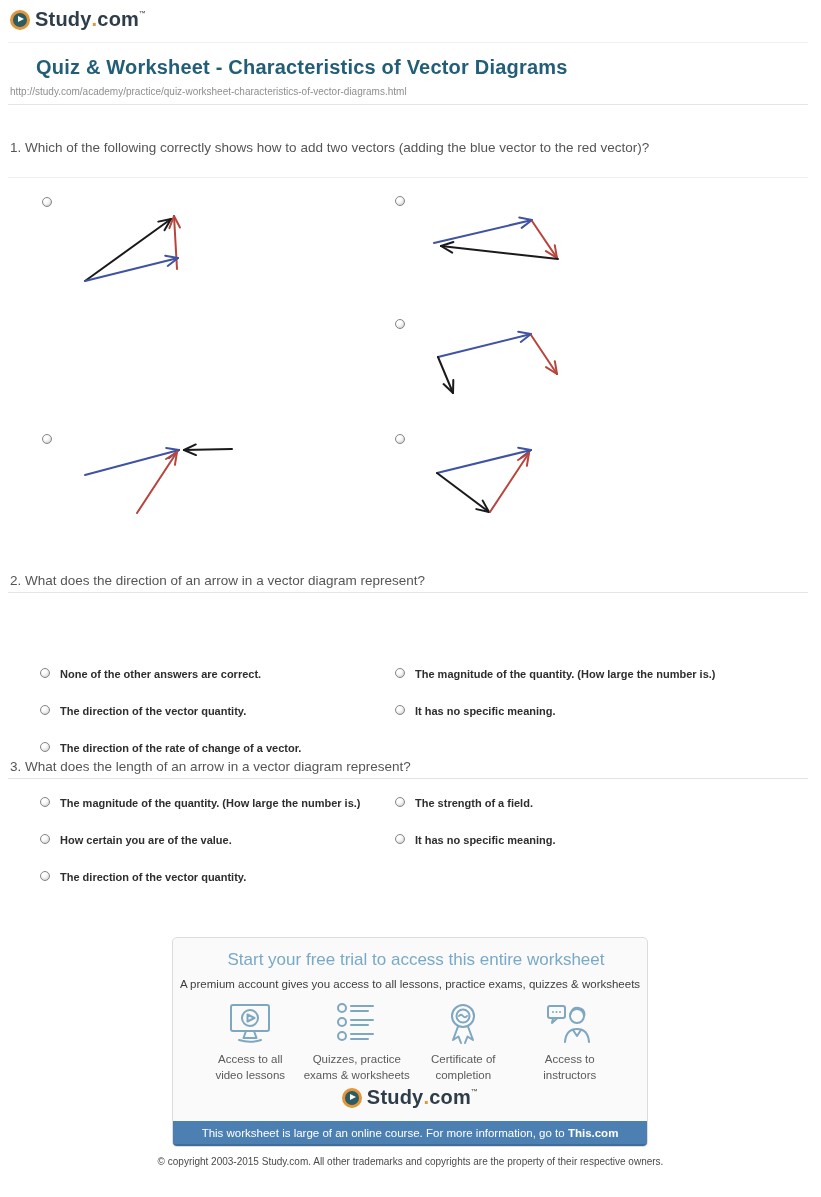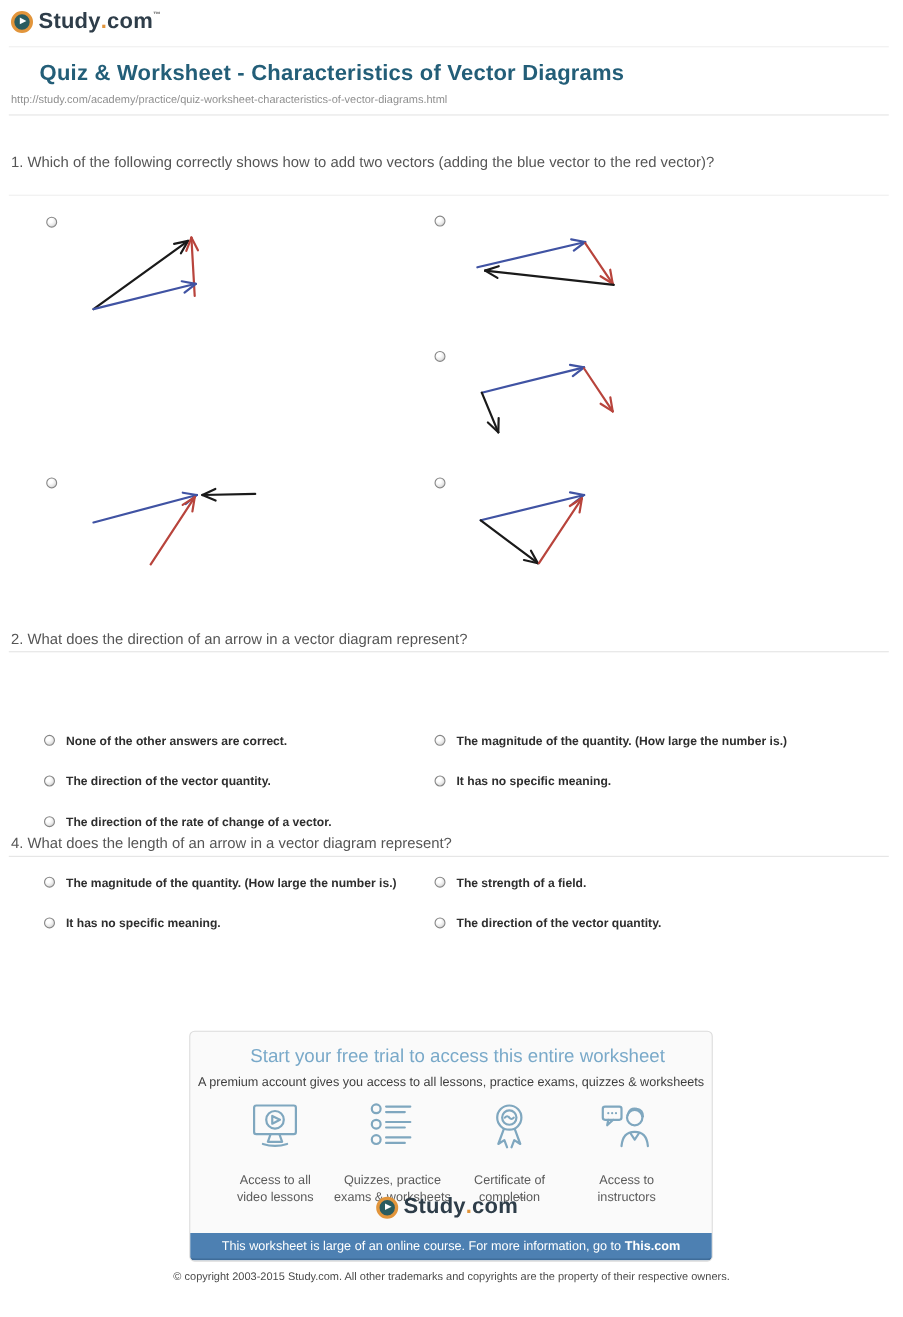--- a/index.html
+++ b/index.html
@@ -33,21 +33,21 @@
   .opt-grid{position:absolute;display:grid;grid-template-columns:355px 1fr;row-gap:22px;width:745px;}
   .opt{display:flex;align-items:flex-start;gap:10px;font-size:11px;font-weight:700;color:#2e2e2e;line-height:1.35;cursor:pointer;}
   .opt .radio{margin-top:1px;}
 
   .promo{position:absolute;left:172px;top:937px;width:476px;height:210px;background:#fafafa;border:1px solid #dcdcdc;border-radius:5px;box-sizing:border-box;}
   .promo-head{position:absolute;left:12px;right:0;top:12px;text-align:center;font-size:17px;color:#79a9c9;}
   .promo-sub{position:absolute;left:0;right:0;top:40px;text-align:center;font-size:11.5px;color:#3d3d3d;}
   .features{position:absolute;left:0;right:0;top:64px;display:flex;justify-content:space-between;padding:0 24px;}
   .feature{width:112px;text-align:center;}
   .feature svg{display:block;margin:0 auto;}
-  .caption{font-size:11.5px;color:#5a5a5a;line-height:1.4;margin-top:19px;}
+  .caption{font-size:11.5px;color:#5a5a5a;line-height:1.4;margin-top:5px;}
   .caption span{display:block;}
   .promo-logo{position:absolute;left:0;right:0;top:148px;display:flex;justify-content:center;}
   .banner{position:absolute;left:0;right:0;bottom:0;height:25px;background:#4d80b2;border-radius:0 0 4px 4px;color:#fff;font-size:11.5px;text-align:center;line-height:25px;border-bottom:2px solid #3f6c99;box-sizing:border-box;}
   .banner b{font-weight:700;}
 
   .copyright{position:absolute;left:0;right:0;top:1154px;text-align:center;font-size:10px;color:#4a4a4a;line-height:1.5;}
 
   .icon-stroke{stroke:#7fa7bf;fill:none;stroke-width:2;stroke-linecap:round;stroke-linejoin:round;}
   .icon-fill{fill:#7fa7bf;stroke:none;}
 </style>
@@ -147,30 +147,34 @@
     <label class="opt">
         <span class="radio"></span>
         <span>It has no specific meaning.</span>
       </label>
     <label class="opt">
         <span class="radio"></span>
         <span>The direction of the rate of change of a vector.</span>
       </label>
   </div>
 
-  <div class="qtext" style="top:757px;width:760px;">4. What does the length of an arrow in a vector diagram represent?</div>
+  <div class="qtext" style="top:757px;width:760px;">3. What does the length of an arrow in a vector diagram represent?</div>
   <div class="hr" style="top:778px"></div>
   <div class="opt-grid" style="left:40px;top:796px;">
     <label class="opt">
         <span class="radio"></span>
         <span>The magnitude of the quantity. (How large the number is.)</span>
       </label>
     <label class="opt">
         <span class="radio"></span>
         <span>The strength of a field.</span>
+      </label>
+    <label class="opt">
+        <span class="radio"></span>
+        <span>How certain you are of the value.</span>
       </label>
     <label class="opt">
         <span class="radio"></span>
         <span>It has no specific meaning.</span>
       </label>
     <label class="opt">
         <span class="radio"></span>
         <span>The direction of the vector quantity.</span>
       </label>
   </div>

